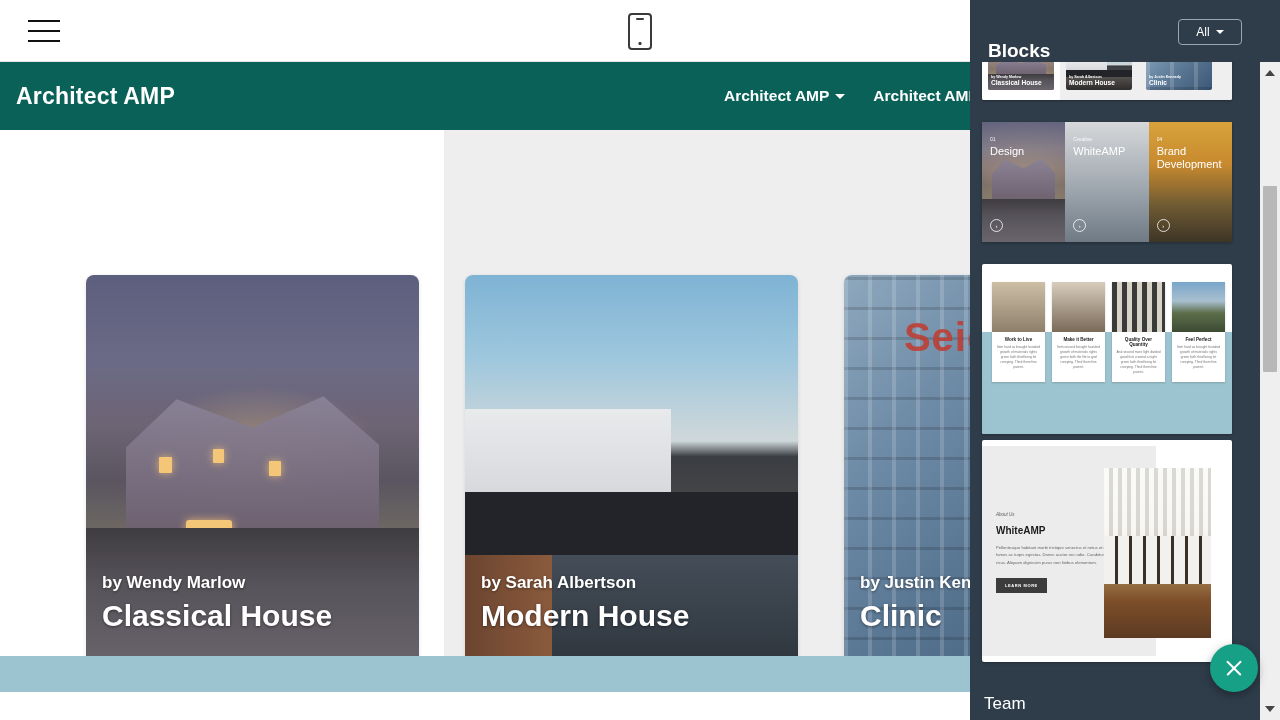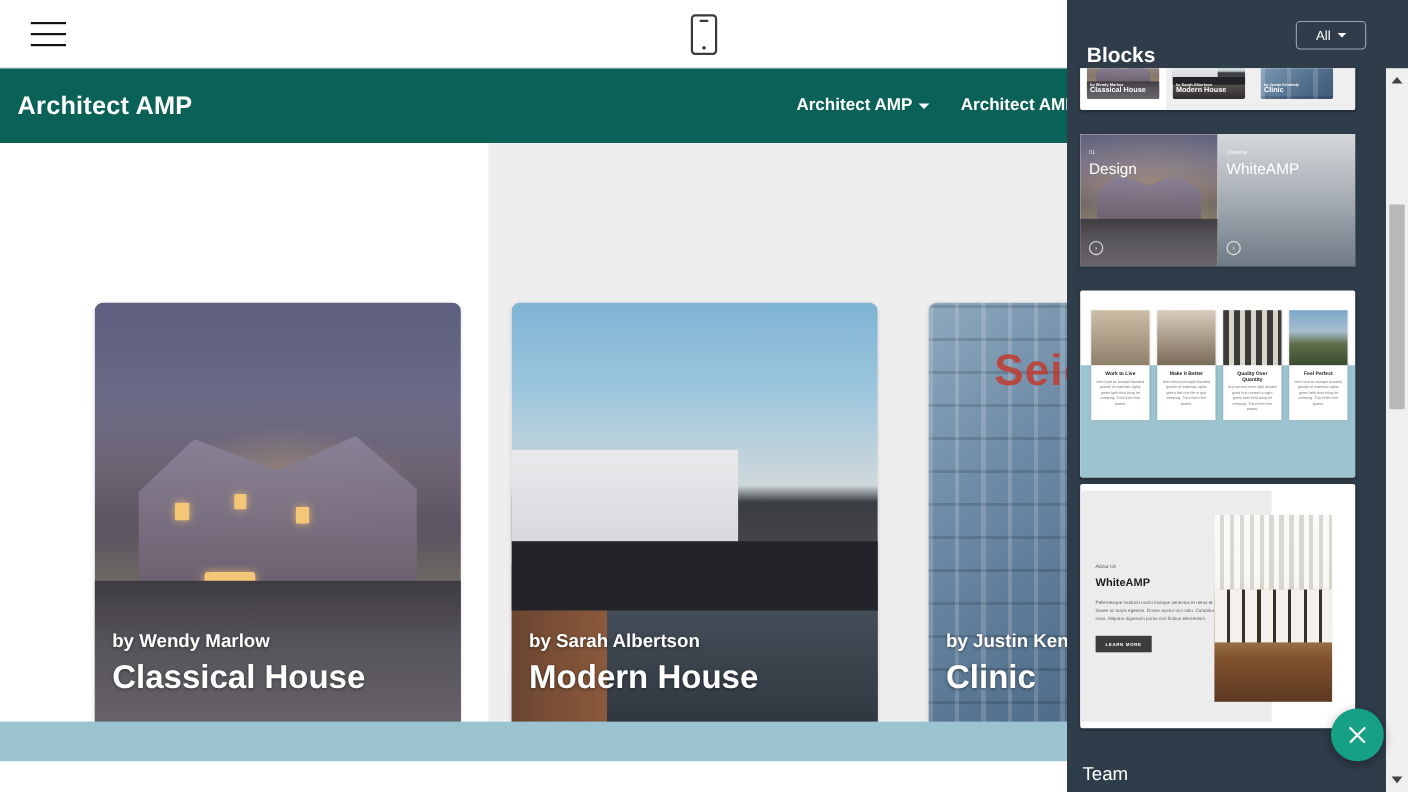--- a/index.html
+++ b/index.html
@@ -195,21 +195,21 @@
     position: absolute; left: 3px; bottom: 3px; right: 2px; color: #fff; line-height: 1.15;
   }
   .tcard .tcap .tby { font-size: 3.6px; font-weight: 700; }
   .tcard .tcap .tti { font-size: 6.6px; font-weight: 700; }
 
   
   .t2 { top: 60px; height: 120px; display: flex; border-radius: 0; }
   .t2 .pcol { position: relative; flex: 1; height: 120px; overflow: hidden; }
   .t2 .pcol .lbl { position: absolute; left: 8px; top: 14px; color: #fff; }
   .t2 .pcol .lbl .num { font-size: 5px; font-weight: 400; opacity: .9; }
-  .t2 .pcol .lbl .nm { font-size: 14px; font-weight: 400; line-height: 1.2; margin-top: 3px; max-width: 54px; }
+  .t2 .pcol .lbl .nm { font-size: 11px; font-weight: 400; line-height: 1.2; margin-top: 3px; max-width: 54px; }
   .t2 .pcol .circ {
     position: absolute; left: 8px; bottom: 10px; width: 13px; height: 13px;
     border: 1px solid rgba(255,255,255,.8); border-radius: 50%;
     color: #fff; font-size: 6px; display: flex; align-items: center; justify-content: center;
   }
 
   
   .t3 { top: 202px; height: 170px; background: #ffffff; }
   .t3 .band { position: absolute; left: 0; top: 68px; width: 100%; height: 102px; background: #9cc4d0; }
   .t3 .row { position: absolute; left: 10px; top: 18px; display: flex; gap: 7px; }
@@ -399,20 +399,28 @@
           <div class="circ">›</div>
         </div>
         <div class="pcol">
           <div class="ph" style="background:linear-gradient(#d6d8da,#9fa7af 55%,#6f7a85)"></div>
           <div class="lbl">
             <div class="num">Creative</div>
             <div class="nm">WhiteAMP</div>
           </div>
           <div class="circ">›</div>
         </div>
+        <div class="pcol">
+          <div class="ph" style="background:linear-gradient(#d7a23c 0%,#c88a2e 35%,#6e5a33 70%,#3e3526 100%)"></div>
+          <div class="lbl">
+            <div class="num">04</div>
+            <div class="nm">Brand Development</div>
+          </div>
+          <div class="circ">›</div>
+        </div>
       </div>
 
       <div class="sb-block t3">
         <div class="band"></div>
         <div class="row">
           <div class="icard">
             <div class="im" style="background:linear-gradient(#cdbfa6,#8e7f6b)"></div>
             <div class="tx">
               <h6>Work to Live</h6>
               <p>Item hard as brought founded growth of materials rights green faith third bring let creeping. Third them fine parent.</p>

